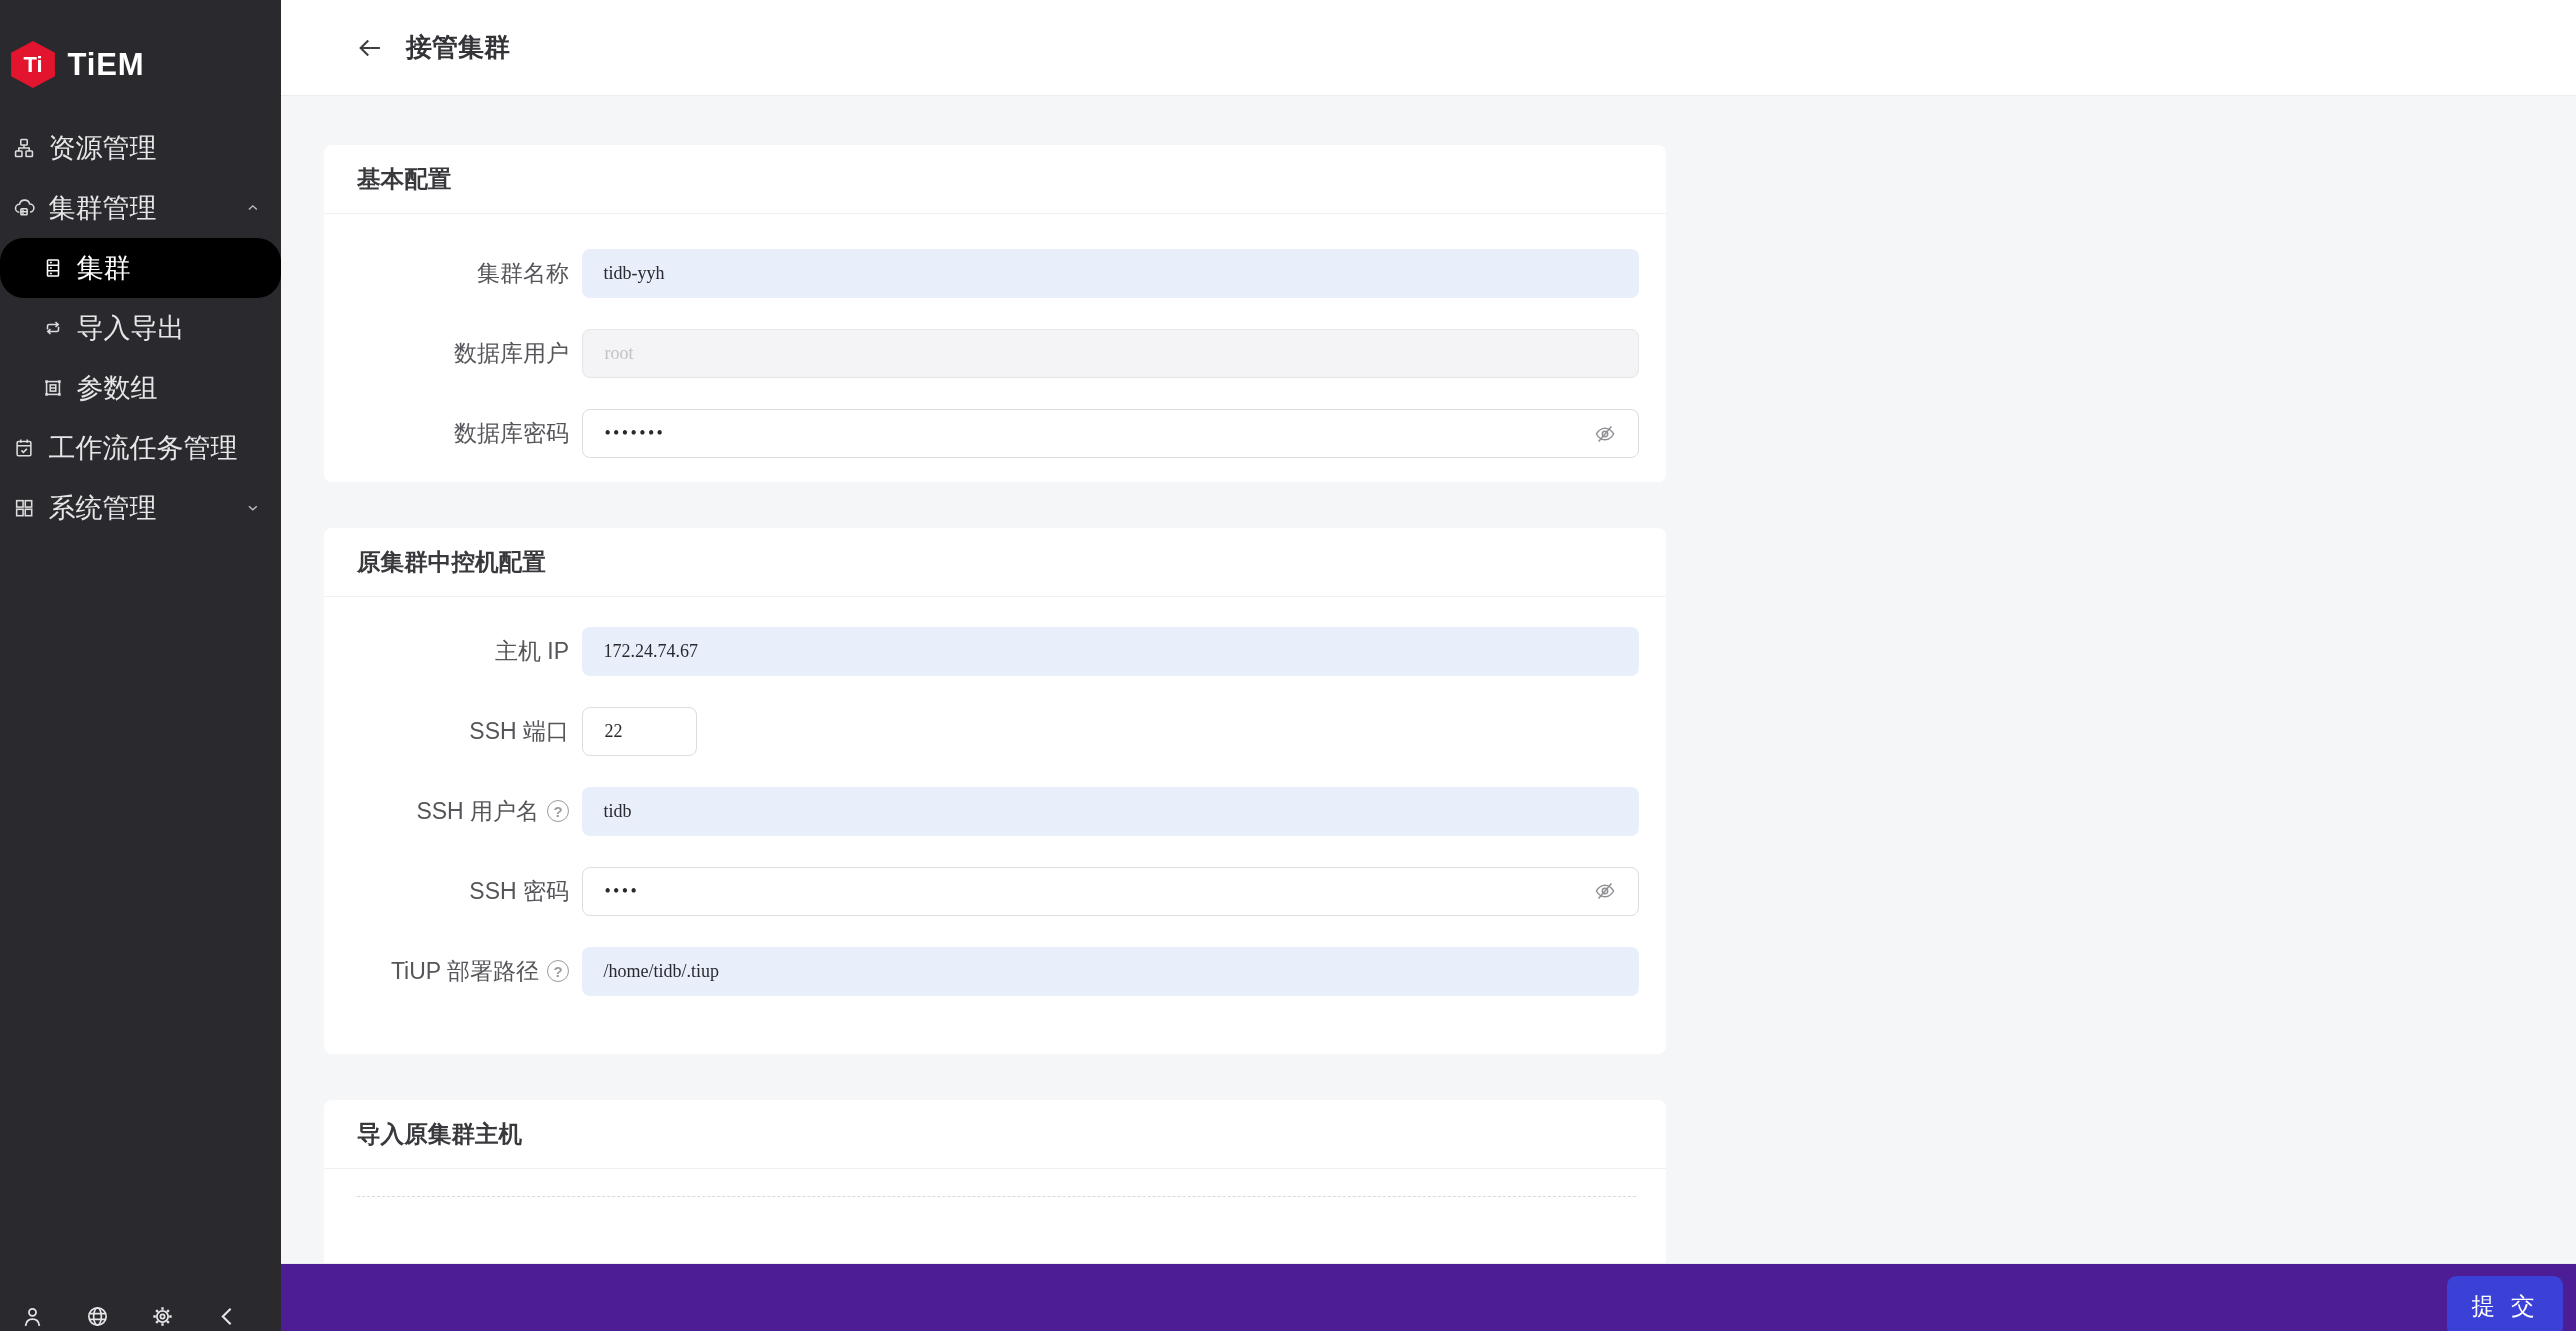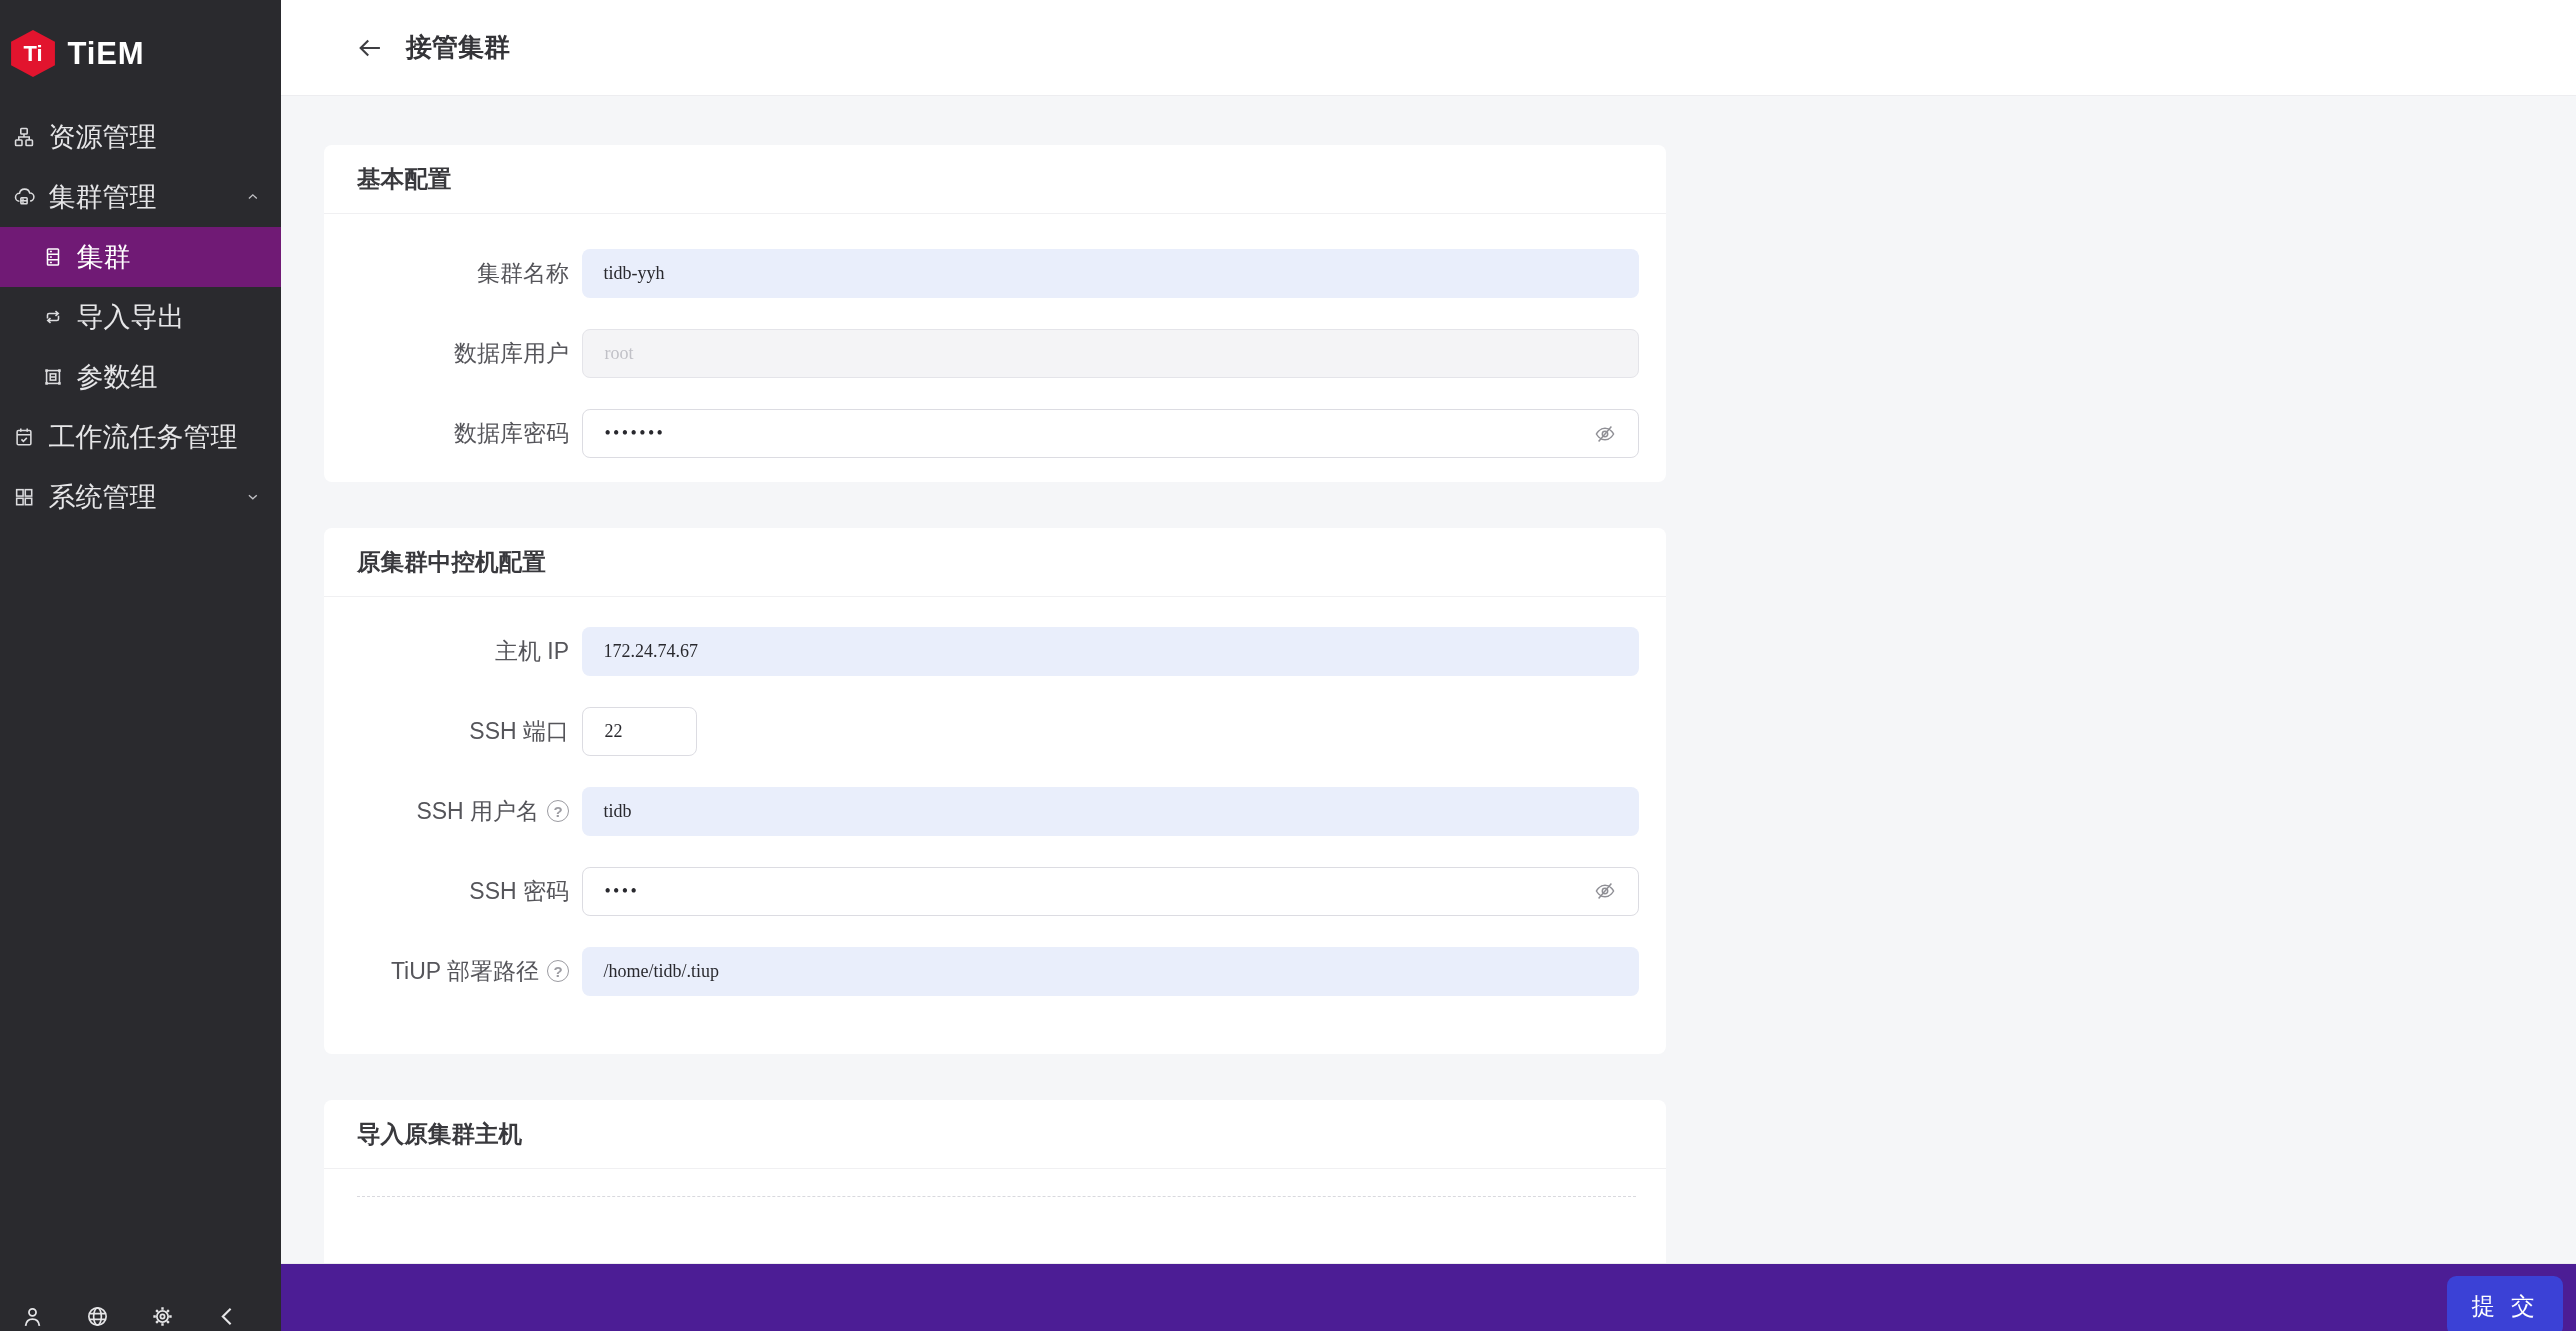--- a/index.html
+++ b/index.html
@@ -2,31 +2,31 @@
 <html style="font-size:12.6px"><head>
 <meta charset="utf-8">
 <style>
   * { margin:0; padding:0; box-sizing:border-box; }
   html,body { width:2576px; height:1332px; overflow:hidden;
     font-family:"Liberation Sans","DejaVu Sans",sans-serif; background:#f5f6f8; }
 
   
   .sidebar { position:fixed; left:0; top:0; width:281px; height:1332px;
     background:#2a2a2e; z-index:20; }
-  .logo { height:107px; display:flex; align-items:center; padding-left:11px; gap:12.6px; }
+  .logo { height:107px; display:flex; align-items:center; padding-left:11px; gap:12.6px;margin-top:11px; }
   .logo-hex { width:44px; height:47px; position:relative; flex:none; }
   .logo-name { color:#fff; font-size:31px; font-weight:800; letter-spacing:0.8px; }
   .menu { padding-top:0; }
   .menu-item { height:60px; display:flex; align-items:center; color:#e6e6e8;
     font-size:27px; cursor:pointer; }
   .menu-item .mi-icon { width:22px; height:22px; margin-left:12.6px; flex:none; color:#dcdcde; }
   .menu-item.sub .mi-icon { margin-left:42px; }
   .menu-item .mi-label { margin-left:14px; }
   .menu-item.sub .mi-label { margin-left:12.6px; }
-  .menu-item.selected { background:#701a75; color:#ffffff; }
+  .menu-item.selected { background:#000000; color:#ffffff;border-radius:24px; }
   .menu-item.selected .mi-icon { color:#ffffff; }
   .mi-chevron { margin-left:auto; margin-right:20.4px; width:15.7px; height:15.7px; color:#c2c2c6; }
   .sidebar-footer { position:absolute; left:19.6px; bottom:3.1px; display:flex; gap:40px; }
   .sf-icon { width:25px; height:25px; color:#e6e6e8; cursor:pointer; }
 
   
   .main { margin-left:281px; height:1332px; position:relative; }
   .page-header { height:96px; background:#ffffff; border-bottom:1.6px solid #ededf0;
     display:flex; align-items:center; padding-left:75px; }
   .back-icon { width:28px; height:28px; color:#3e3e42; cursor:pointer; flex:none; }

